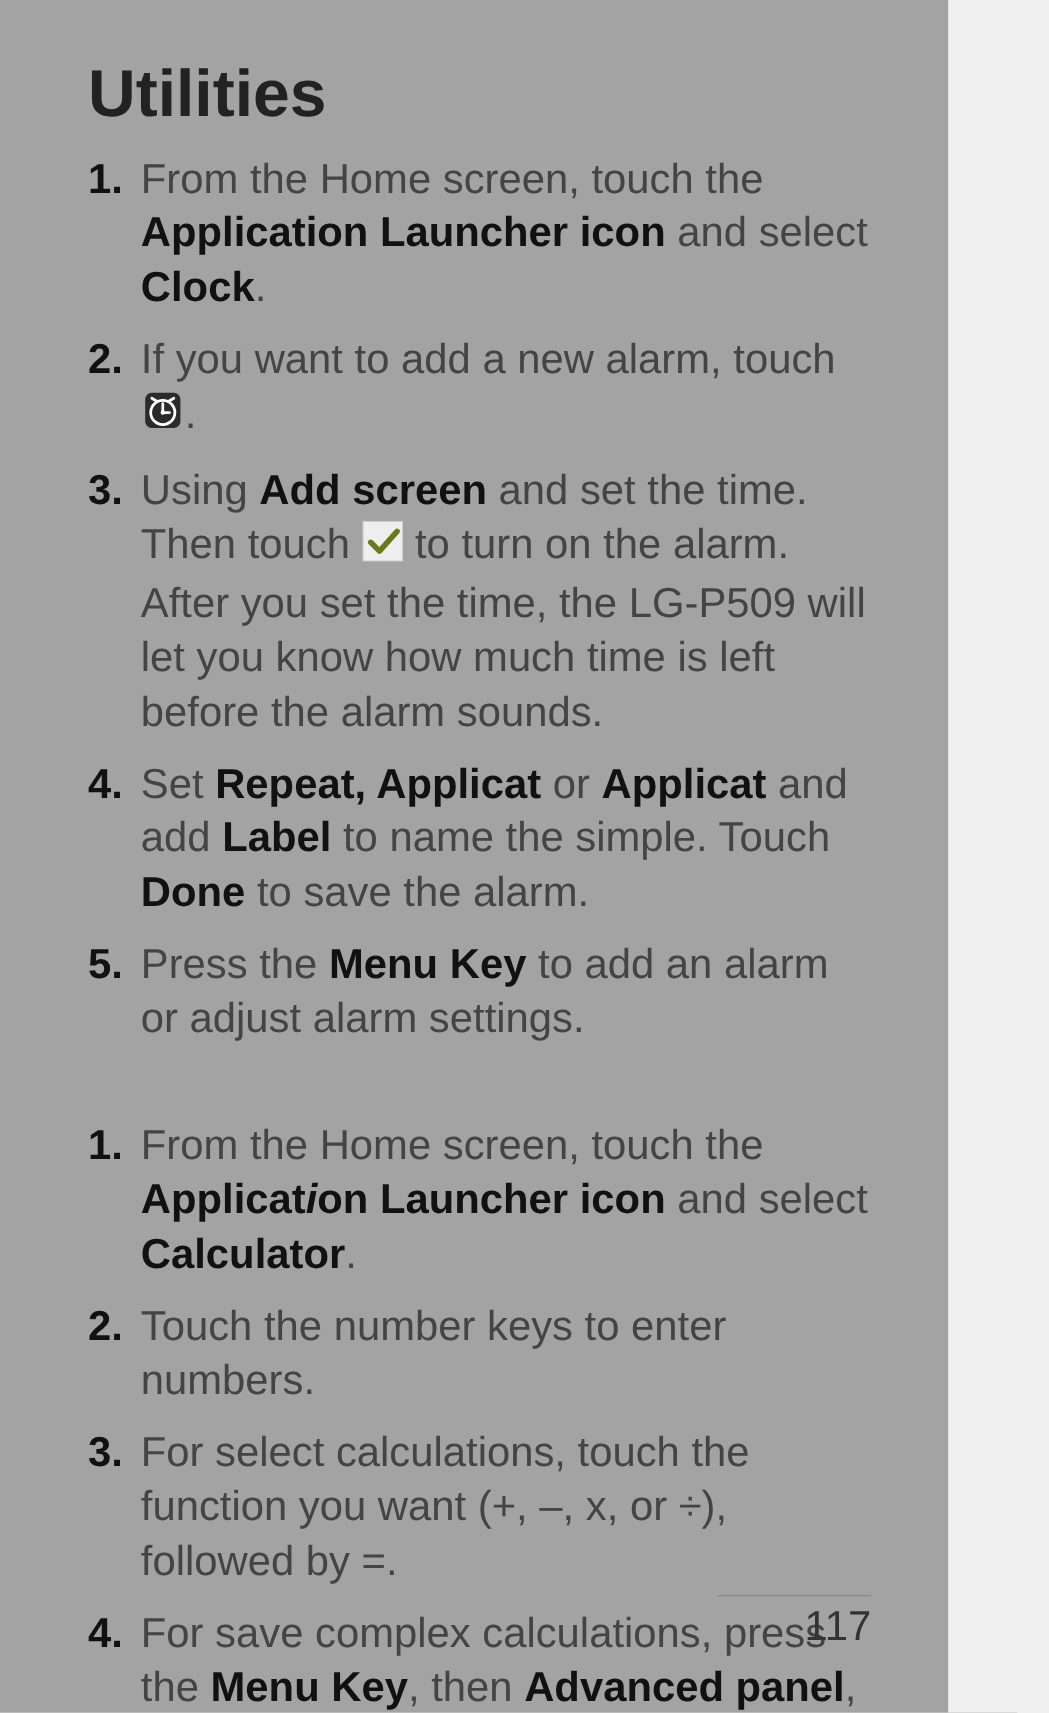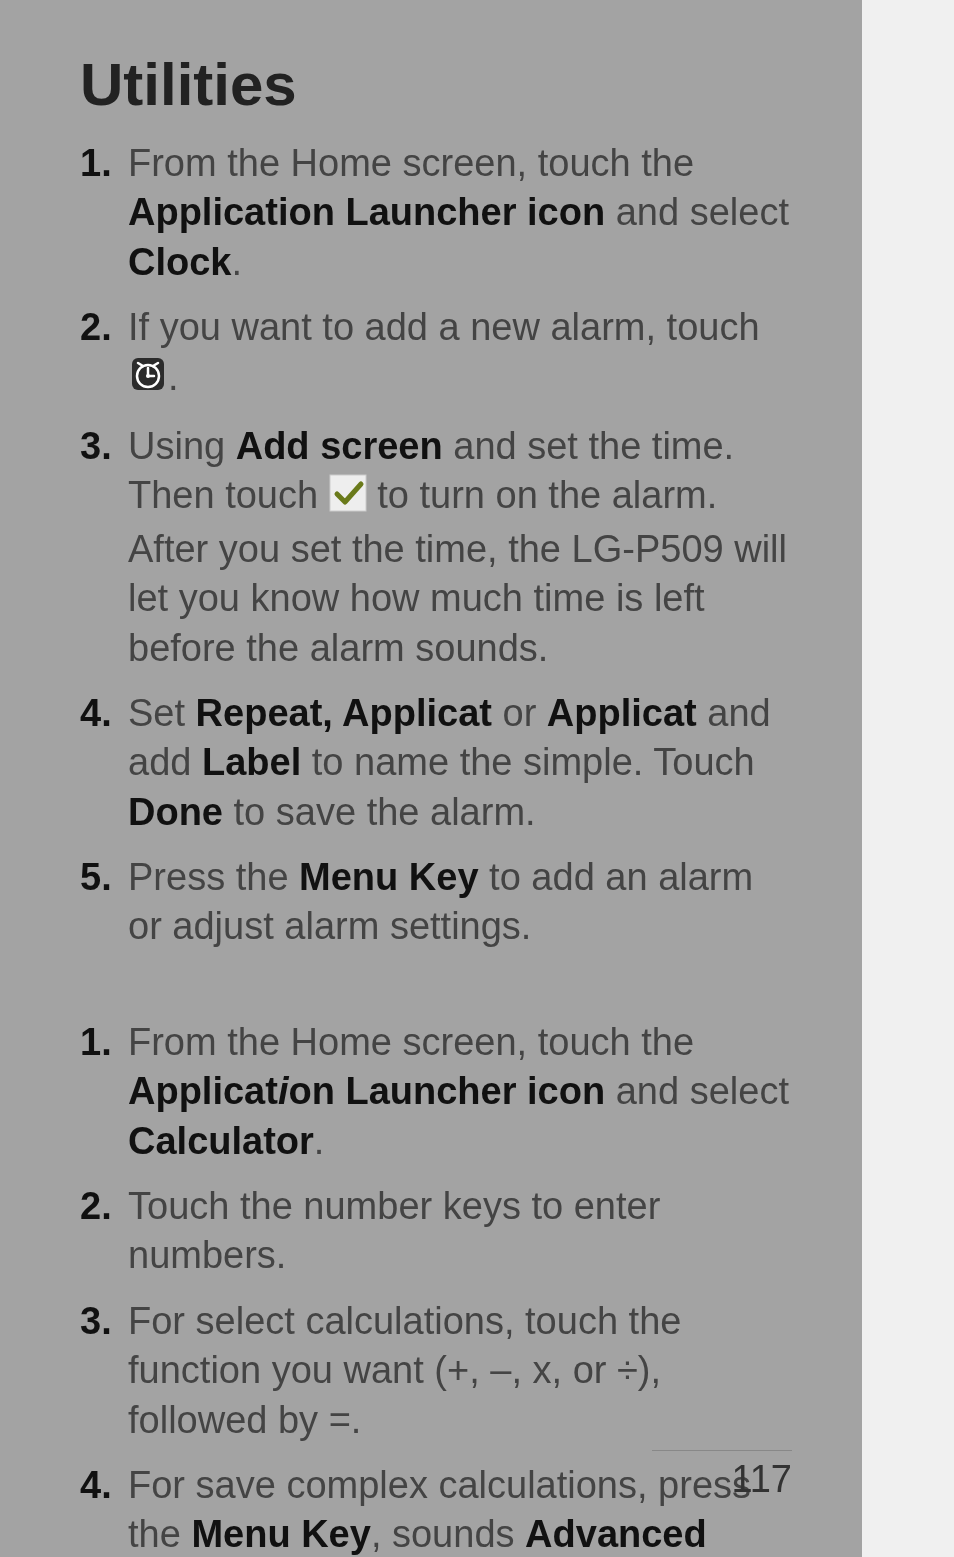--- a/index.html
+++ b/index.html
@@ -122,20 +122,20 @@
     <li>
       <span>From the Home screen, touch the </span><b>Applicat</b><b style="font-style:italic">i</b><b>on Launcher icon</b><span> and select </span><b>Calculator</b><span>.</span>
     </li>
     <li>
       <span>Touch the number keys to enter numbers.</span>
     </li>
     <li>
       <span>For select calculations, touch the function you want (+, –, x, or ÷), followed by =.</span>
     </li>
     <li>
-      <span>For save complex calculations, press the </span><b>Menu Key</b><span>, sounds </span><b>Advanced panel</b><span>, then choose any of the available functions.</span>
+      <span>For save complex calculations, press the </span><b>Menu Key</b><span>, then </span><b>Advanced panel</b><span>, then choose any of the available functions.</span>
     </li>
   </ol>
 
   <div class="page-num-divider"></div>
   <div class="page-num">117</div>
 
 </div>
 
 </body></html>

